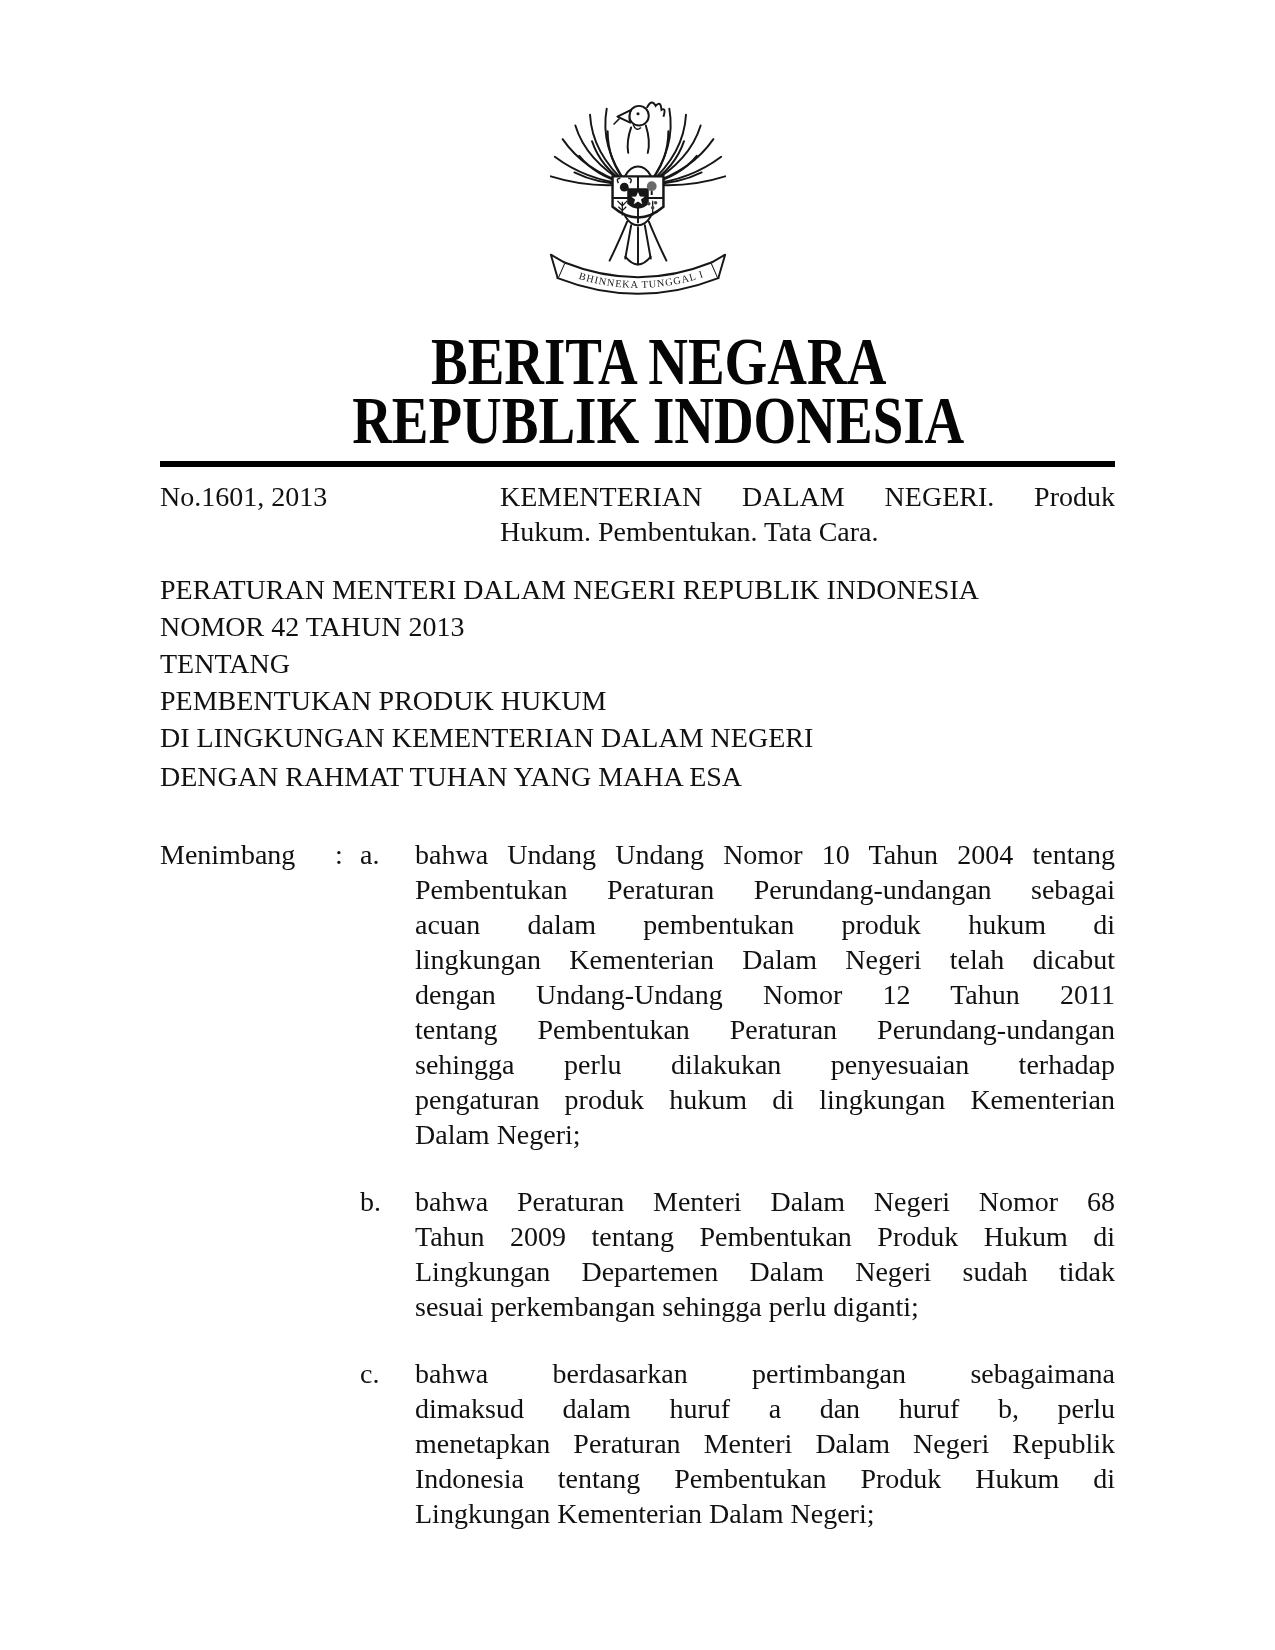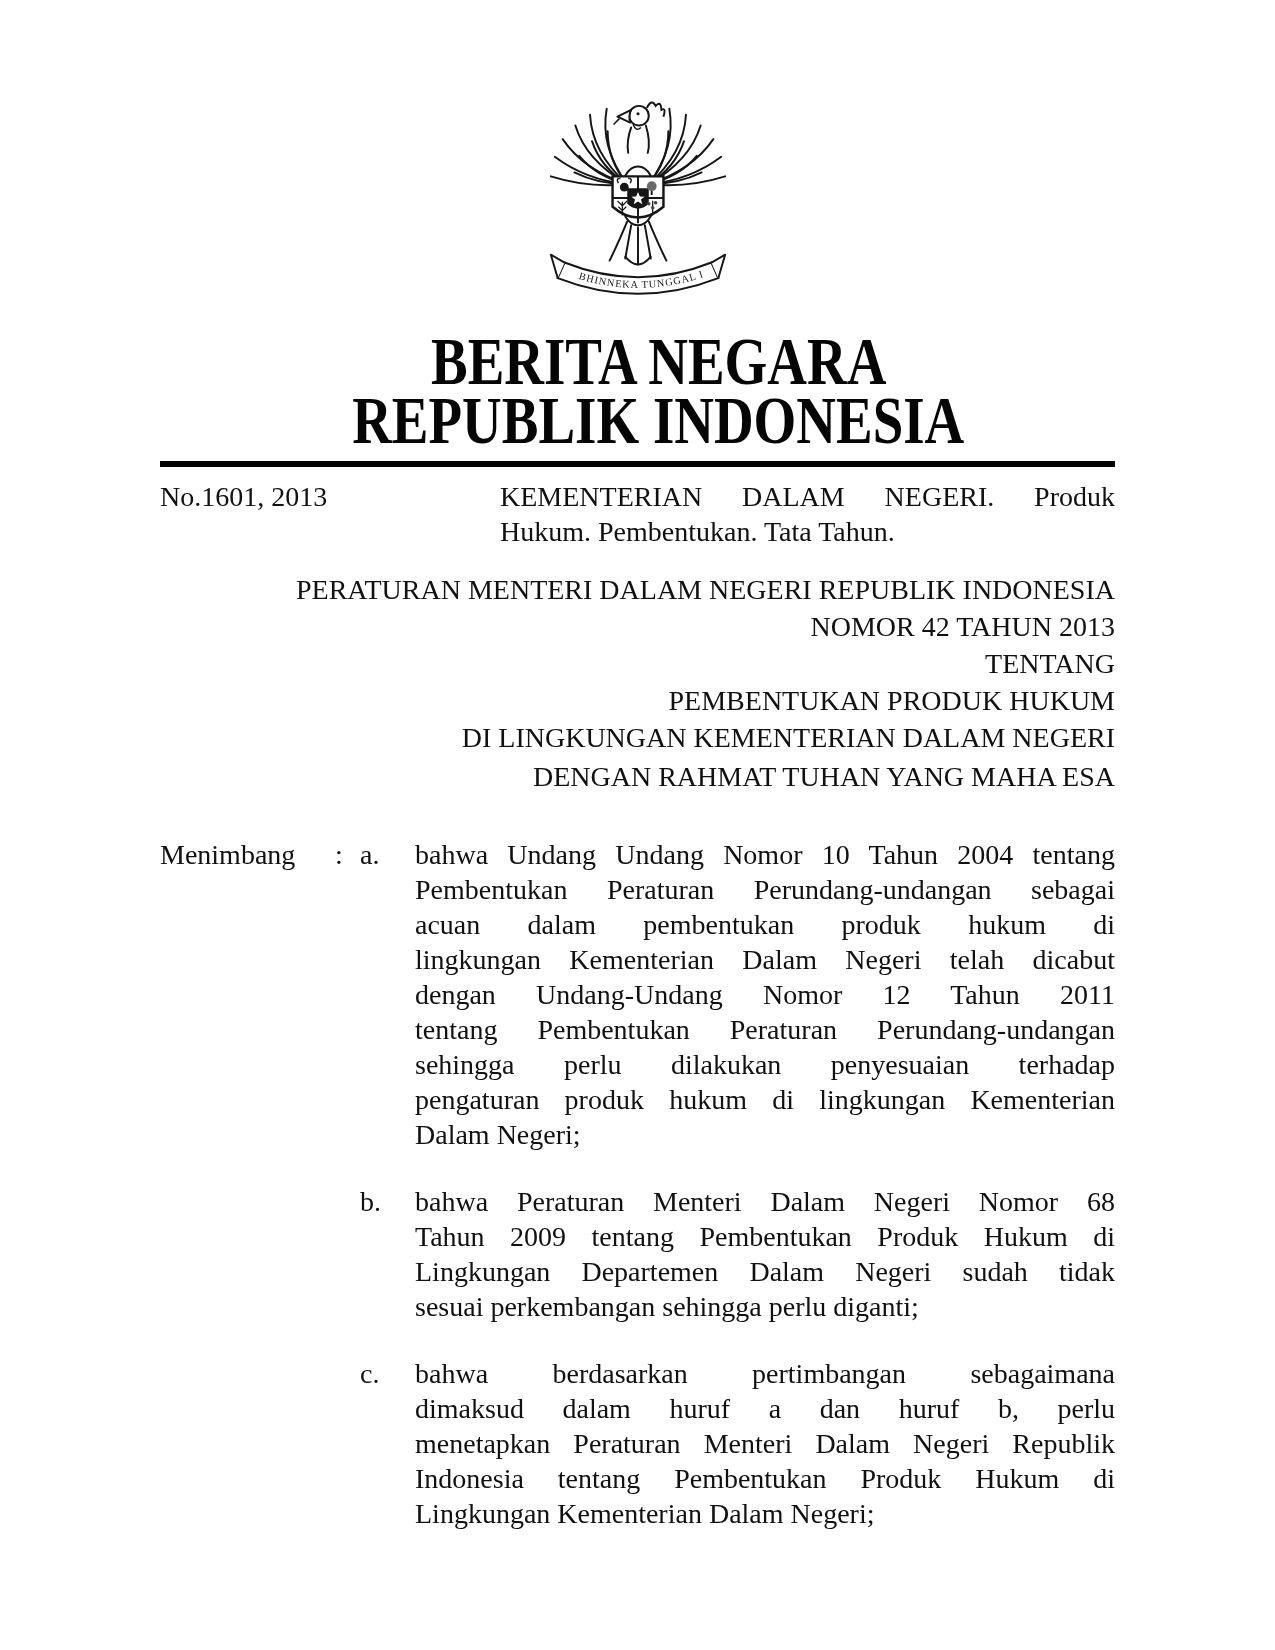--- a/index.html
+++ b/index.html
@@ -55,21 +55,21 @@
     width: 340px;
   }
   .masthead .subject {
     margin-left: auto;
     width: 615px;
   }
   .jl  { text-align: justify; text-align-last: justify; }
   .jle { text-align: justify; text-align-last: left; }
   .doc-title {
     margin: 22px 160px 0;
-    text-align: right;
+    text-align: left;
     font-size: 28px;
     line-height: 37px;
   }
   .doc-title .invocation { margin-top: 2px; }
   .menimbang {
     margin: 42px 160px 16px;
     font-size: 28px;
     line-height: 35px;
   }
   .m-row {
@@ -159,21 +159,21 @@
     <span class="t">BERITA NEGARA</span><br>
     <span class="t">REPUBLIK INDONESIA</span>
   </div>
 
   <div class="rule"></div>
 
   <div class="masthead">
     <div class="no">No.1601, 2013</div>
     <div class="subject">
       <div class="jl">KEMENTERIAN DALAM NEGERI. Produk</div>
-      <div class="jle">Hukum. Pembentukan. Tata Tahun.</div>
+      <div class="jle">Hukum. Pembentukan. Tata Cara.</div>
     </div>
   </div>
 
   <div class="doc-title">
     <div>PERATURAN MENTERI DALAM NEGERI REPUBLIK INDONESIA</div>
     <div>NOMOR 42 TAHUN 2013</div>
     <div>TENTANG</div>
     <div>PEMBENTUKAN PRODUK HUKUM</div>
     <div>DI LINGKUNGAN KEMENTERIAN DALAM NEGERI</div>
     <div class="invocation">DENGAN RAHMAT TUHAN YANG MAHA ESA</div>

